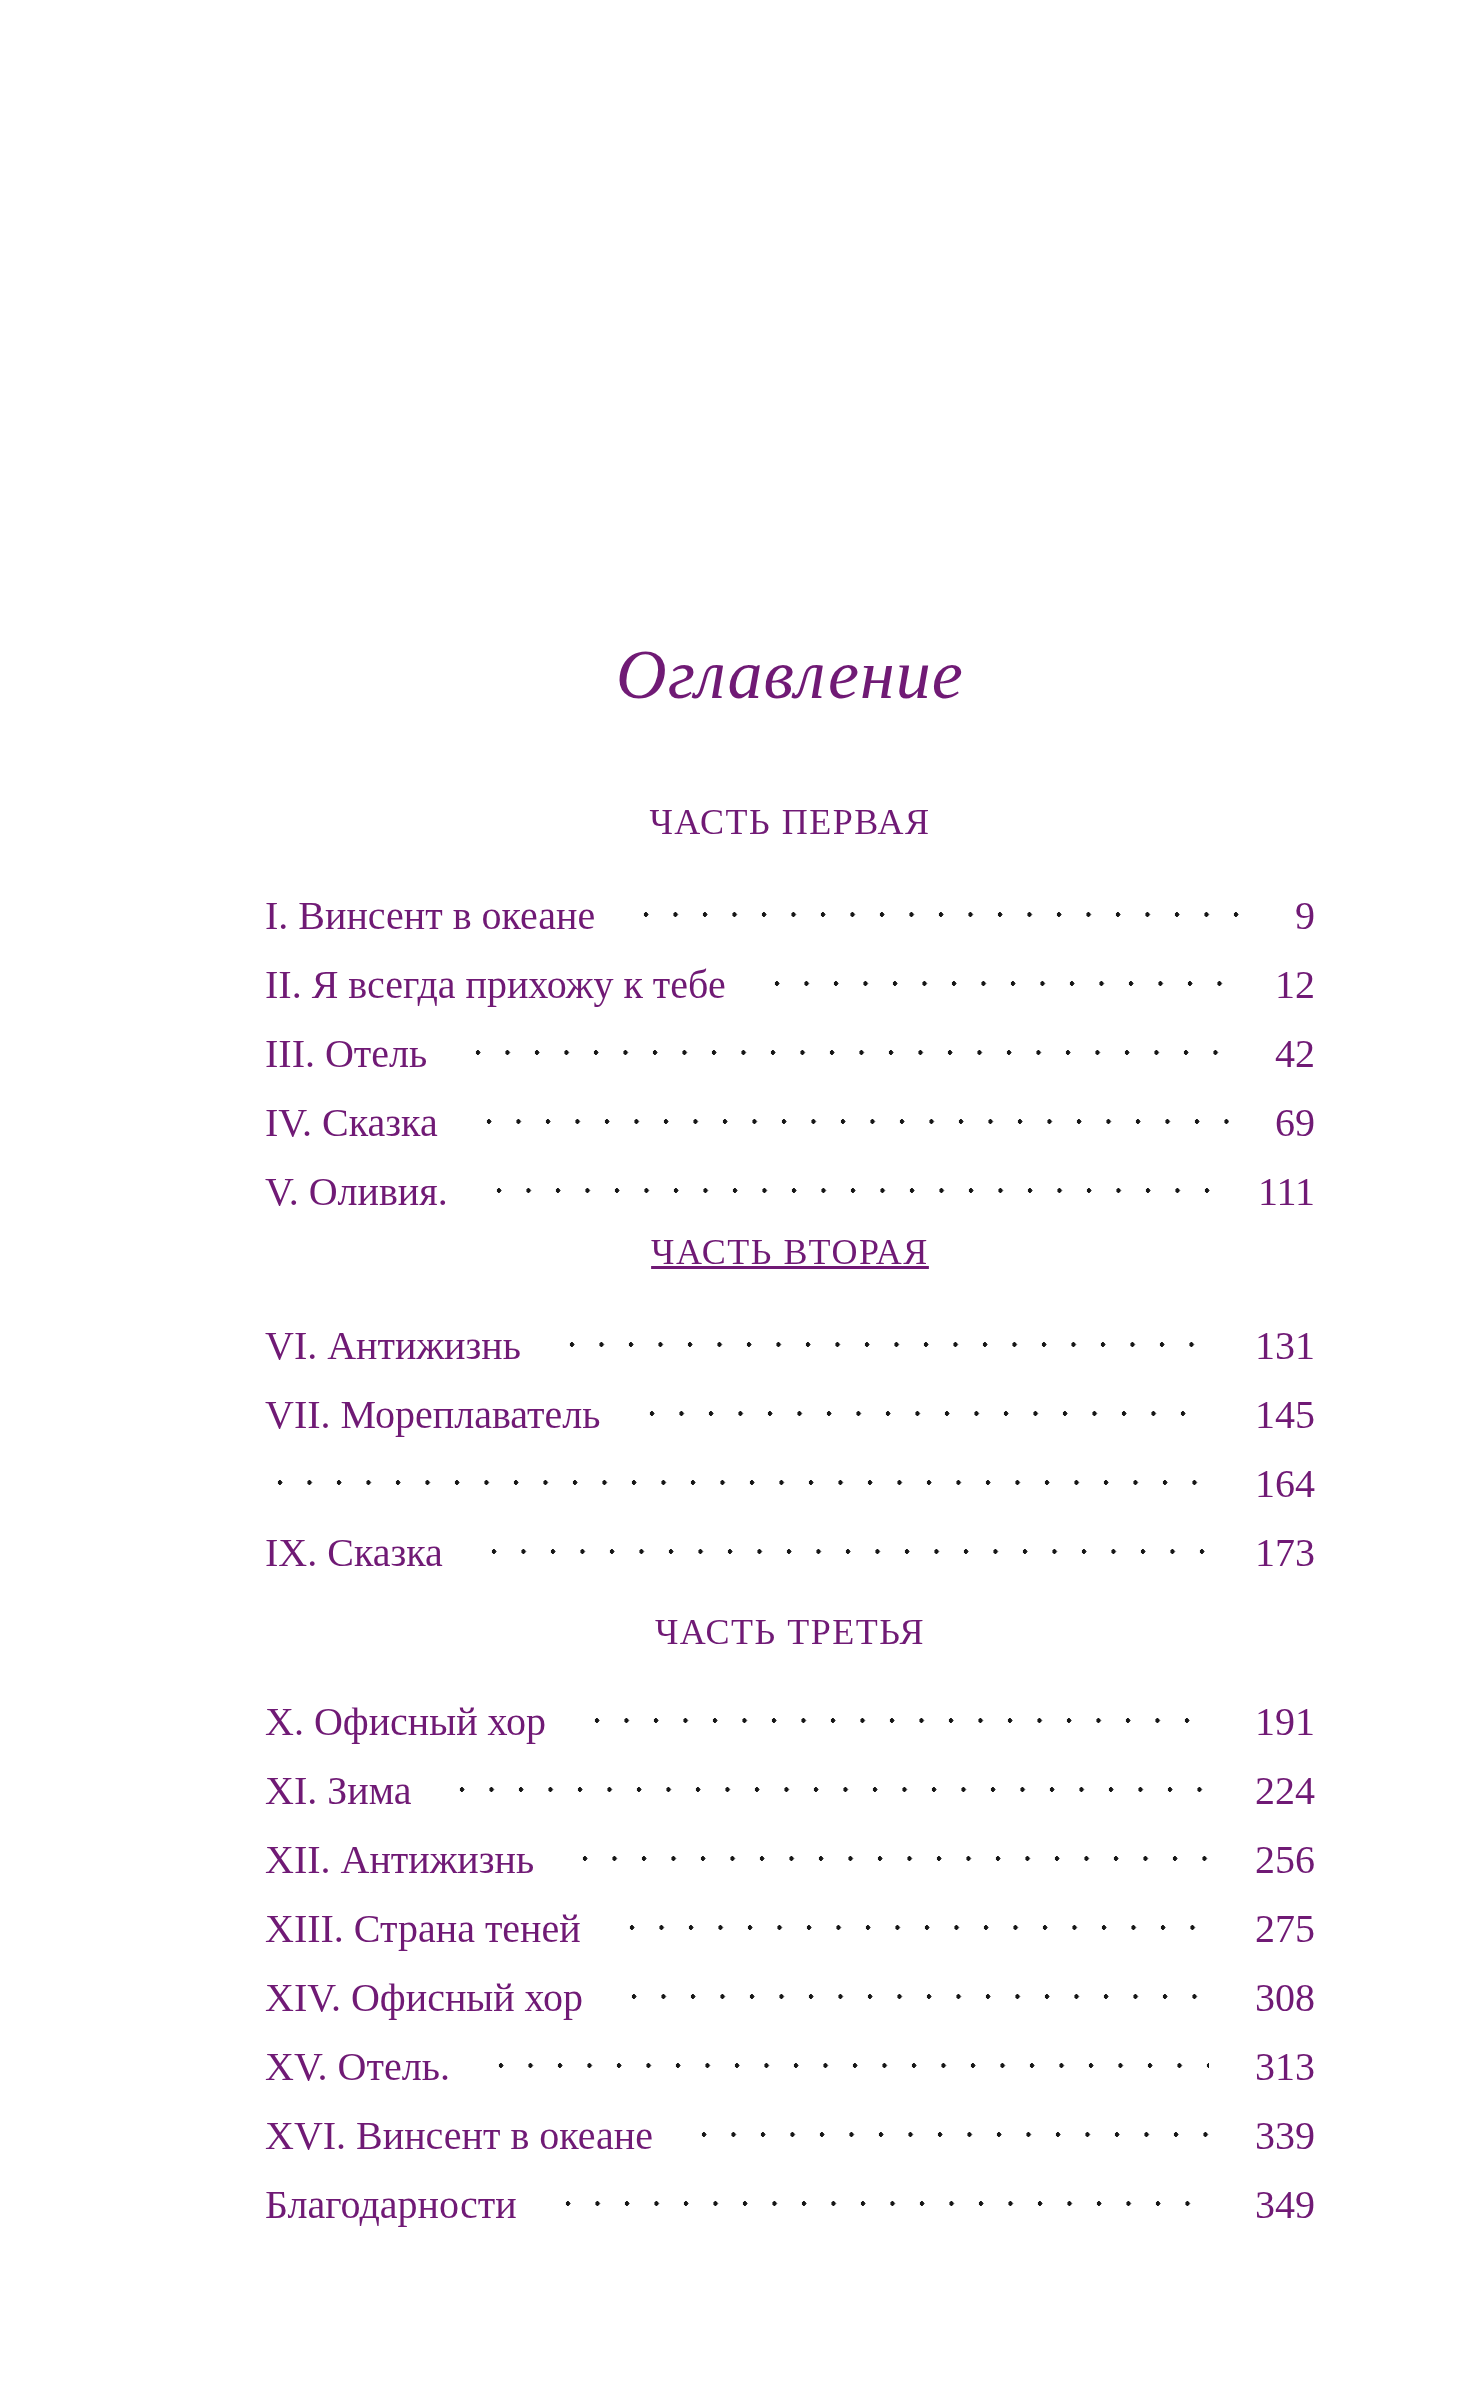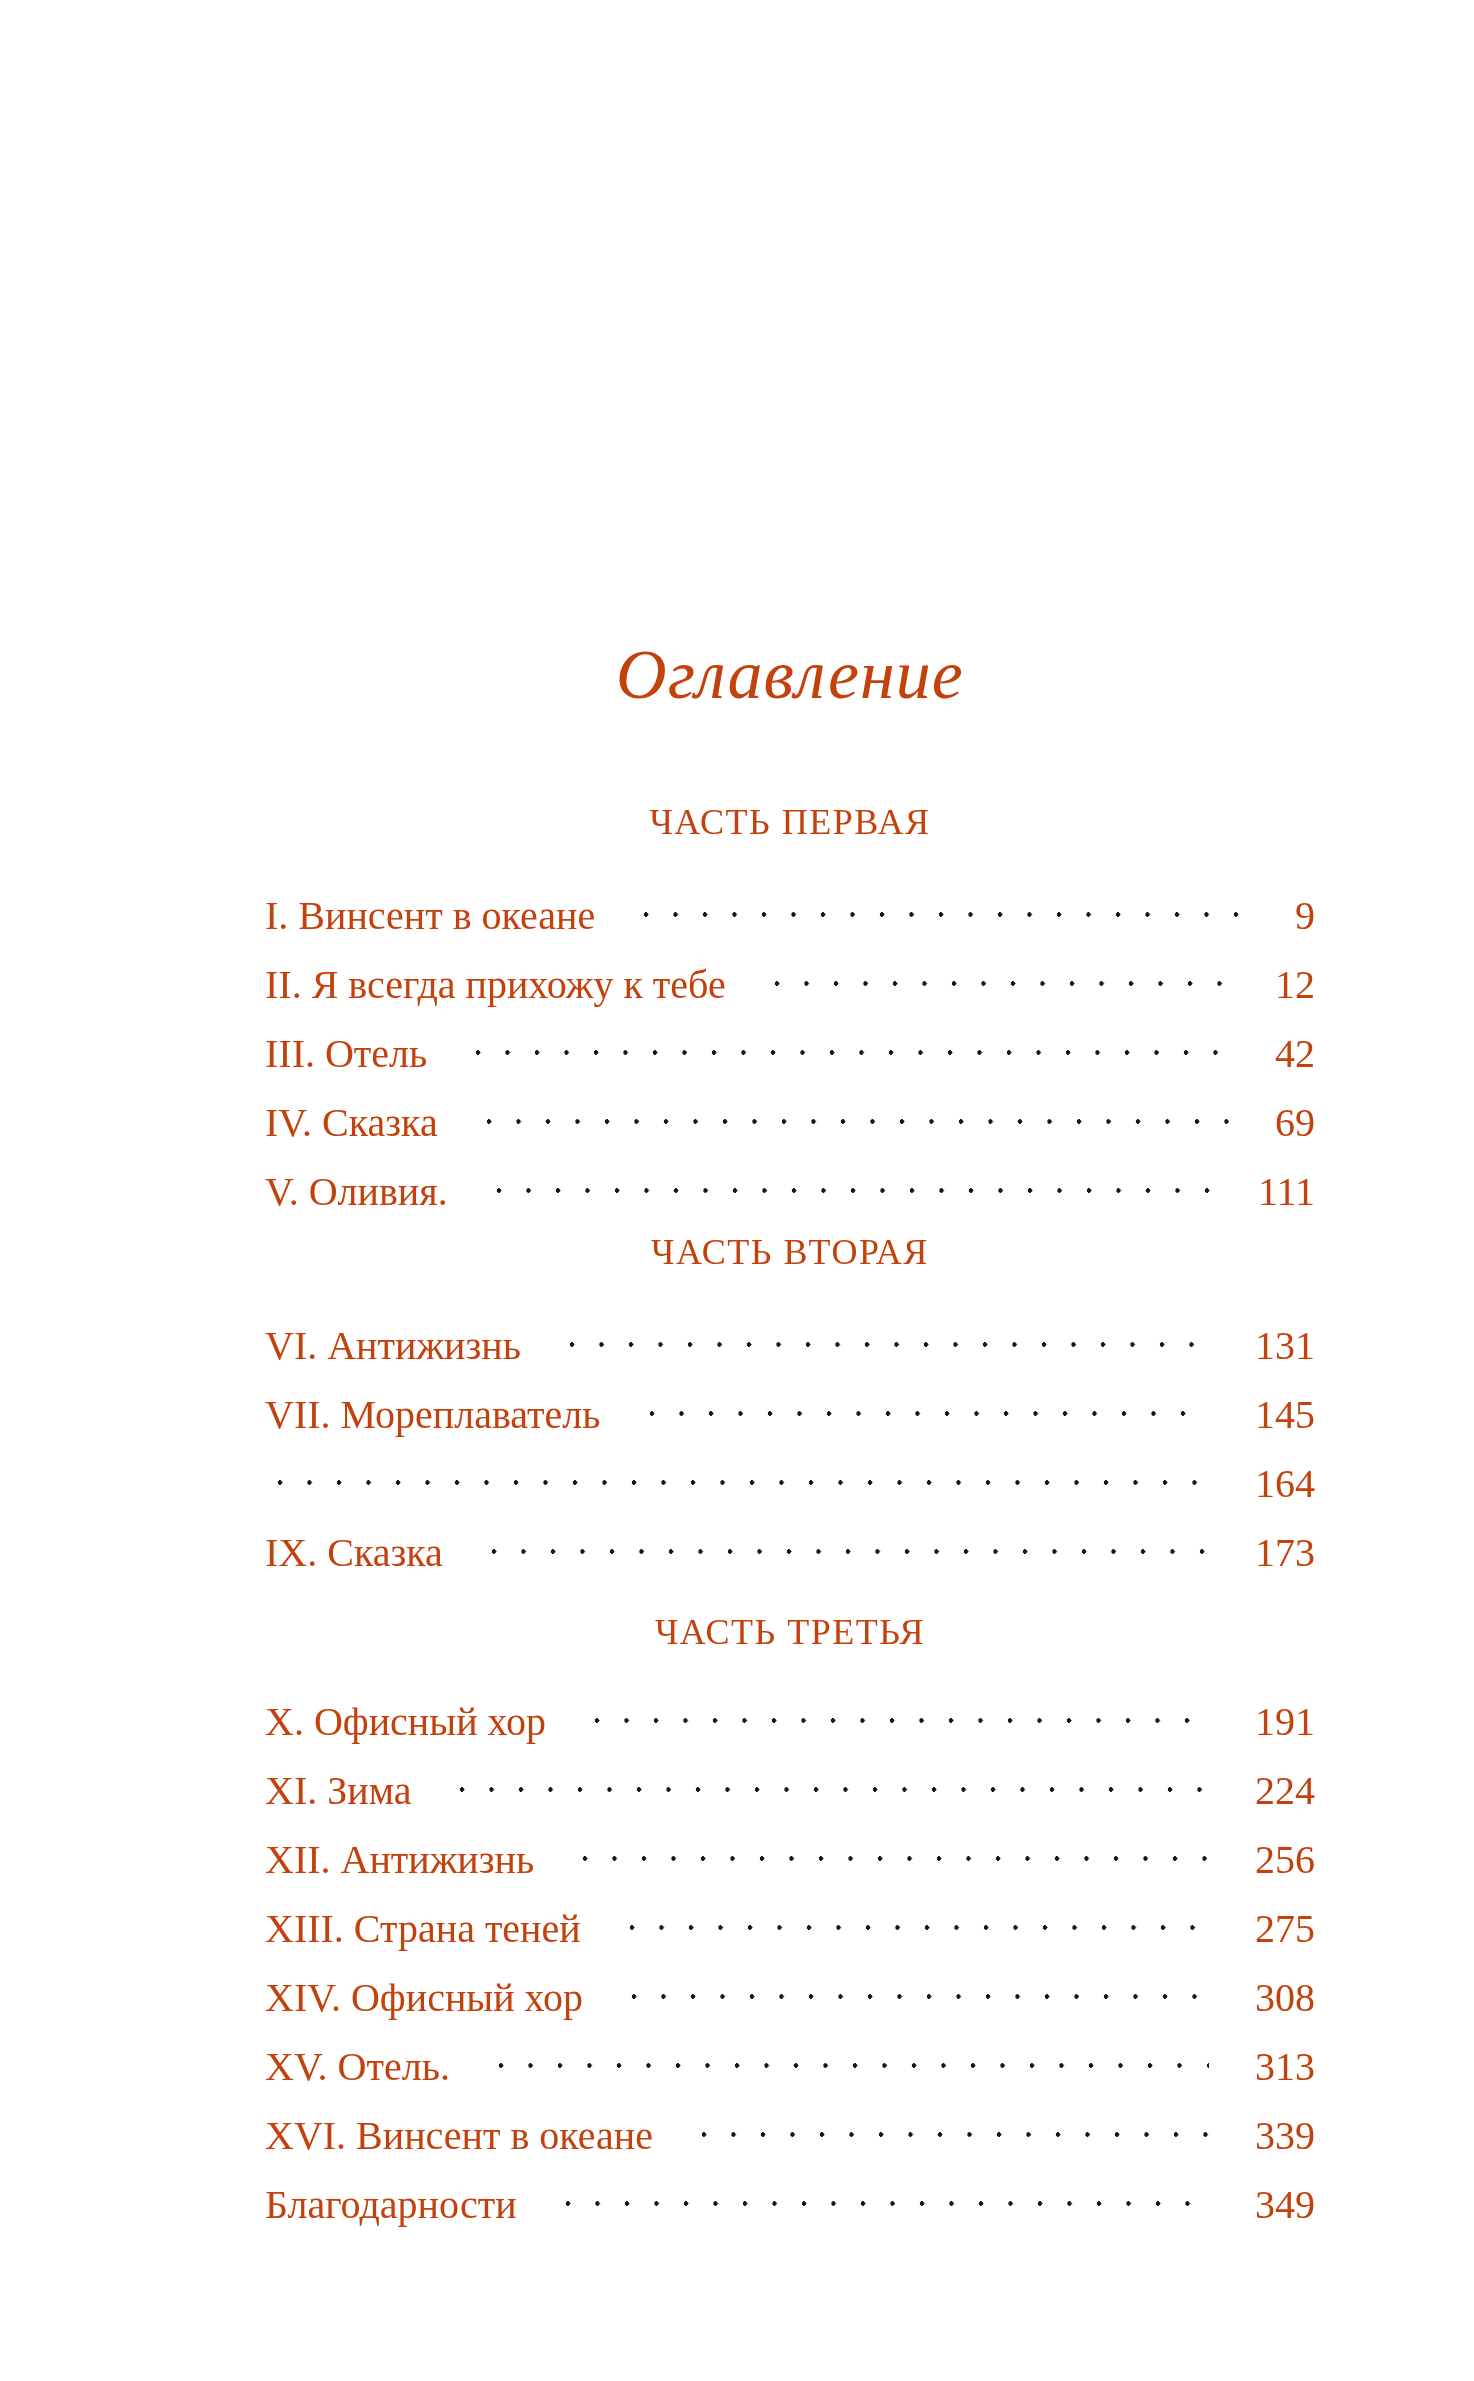--- a/index.html
+++ b/index.html
@@ -5,21 +5,21 @@
   html, body {
     margin: 0;
     padding: 0;
     background: #ffffff;
   }
   .page {
     position: relative;
     width: 1474px;
     height: 2381px;
     background: #ffffff;
-    color: #c2410c;
+    color: #701a75;
     font-family: "Liberation Serif", "DejaVu Serif", serif;
     overflow: hidden;
   }
   .text-block {
     position: absolute;
     left: 265px;
     width: 1050px;
   }
   .toc-title {
     top: 640px;
@@ -62,21 +62,21 @@
     background-repeat: repeat-x;
   }
   .entry-page {
     white-space: nowrap;
     flex: 0 0 auto;
     text-align: right;
   }
   
   .h-0 { top: 802px; }
   .l-0 { top: 874px; }
-  .h-1 { top: 1232px; }
+  .h-1 { top: 1232px; text-decoration: underline; }
   .l-1 { top: 1304px; }
   .h-2 { top: 1612px; }
   .l-2 { top: 1680px; }
 </style>
 </head>
 <body>
 
 <div class="page">
   <h1 class="text-block toc-title">Оглавление</h1>
   <div id="sections">

